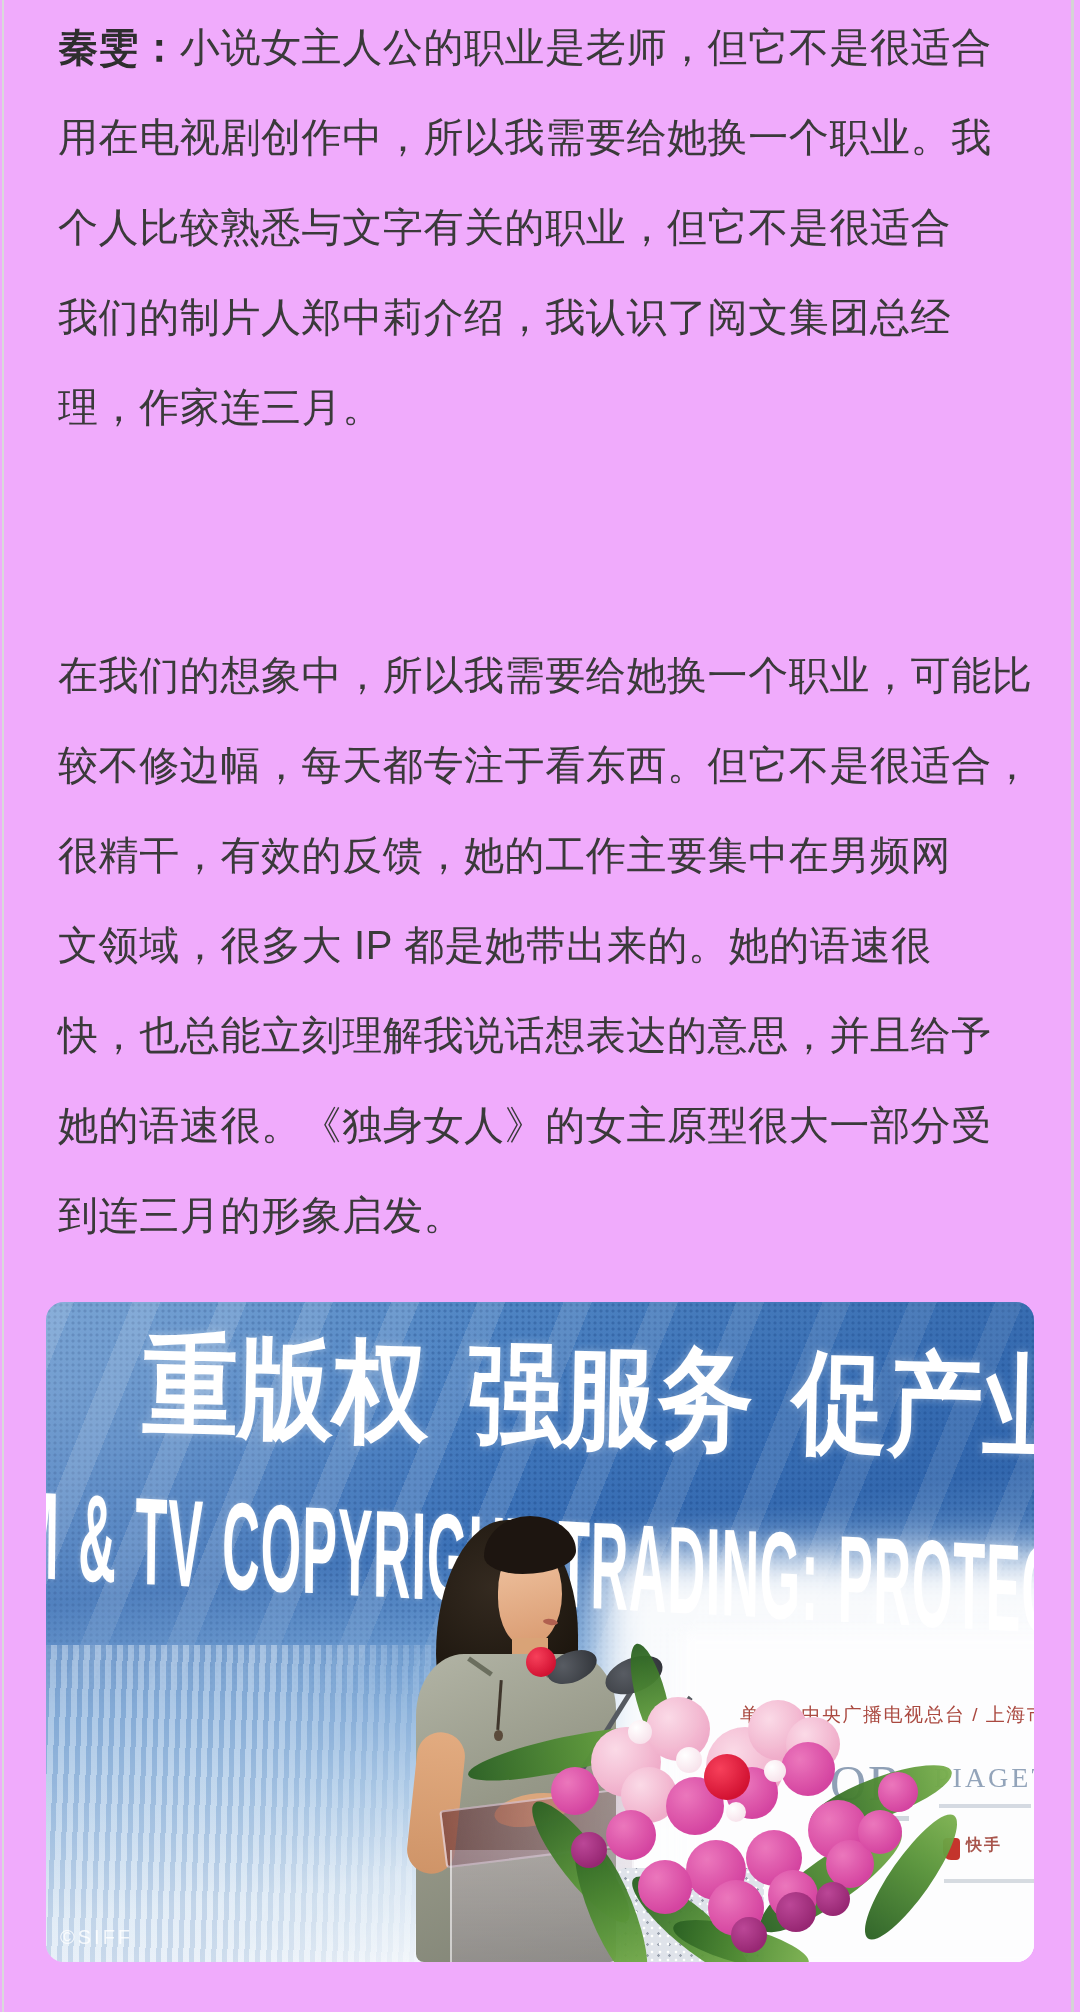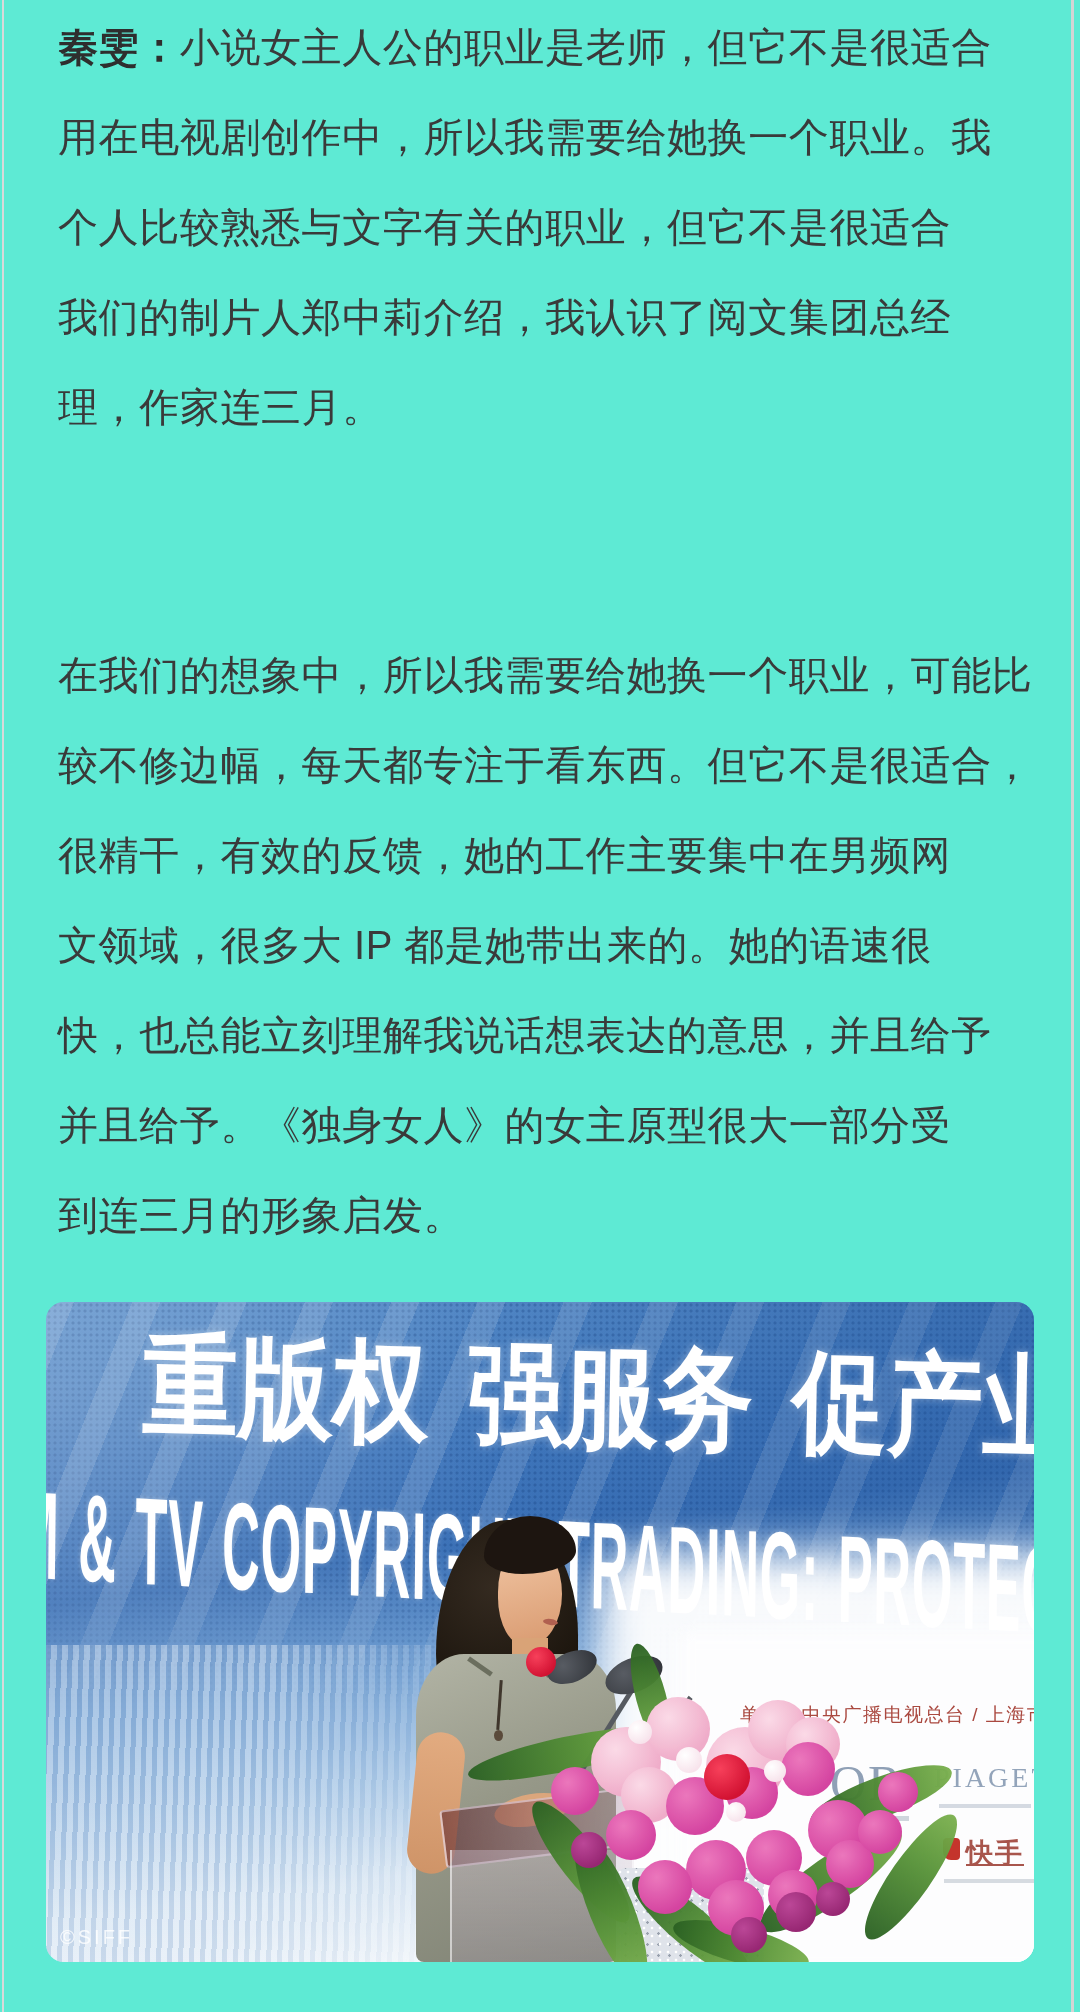--- a/index.html
+++ b/index.html
@@ -1,17 +1,17 @@
 <!DOCTYPE html>
 <html><head>
 <meta charset="utf-8">
 <style>
   html,body{margin:0;padding:0;background:#ffffff;}
   .screen{
-    position:relative;width:1080px;height:2012px;background:#5eead4;overflow:hidden;
+    position:relative;width:1080px;height:2012px;background:#f0abfc;overflow:hidden;
     font-family:"Liberation Sans","DejaVu Sans",sans-serif;
   }
   .edge-line{position:absolute;top:0;bottom:0;background:#d9d9d9;}
   .edge-line.left{left:2px;width:2px;}
   .edge-line.right{left:1071px;width:3px;background:#d4d4d4;}
 
   
   .para{position:absolute;left:58px;width:980px;}
   .para.p1{top:2px;}
   .para.p2{top:630px;}
@@ -82,21 +82,21 @@
     left:784px;top:452px;font-family:"Liberation Serif","DejaVu Serif",serif;
     font-size:50px;color:#8fa0b6;letter-spacing:2px;
   }
   .logo-or-caption{left:775px;top:514px;width:88px;height:5px;background:#bfc8d2;opacity:0.75;}
   .logo-piaget{
     left:888px;top:460px;font-family:"Liberation Serif","DejaVu Serif",serif;
     font-size:28px;color:#93a4ba;letter-spacing:3px;
   }
   .logo-piaget-caption{left:893px;top:502px;width:92px;height:4px;background:#c3cbd5;opacity:0.7;}
   .ks-icon{left:897px;top:536px;width:17px;height:22px;background:#c4342c;border-radius:4px 4px 4px 8px;}
-  .logo-ks{left:920px;top:533px;font-size:27px;font-weight:bold;color:#a8554c;letter-spacing:2px;text-decoration:underline;}
+  .logo-ks{left:920px;top:533px;font-size:16px;font-weight:bold;color:#a8554c;letter-spacing:2px;}
   .logo-ks-caption{left:898px;top:577px;width:105px;height:4px;background:#c5ccd4;opacity:0.7;}
 
   
   .hair{left:390px;top:218px;width:142px;height:240px;
     background:radial-gradient(circle at 40% 28%,#342a20 0%,#161009 70%);
     border-radius:52% 48% 42% 58%/58% 50% 42% 46%;}
   .hair2{left:398px;top:396px;width:78px;height:122px;background:#18110c;
     border-radius:40% 60% 50% 50%/40% 40% 55% 55%;}
   .face{left:452px;top:240px;width:64px;height:104px;
     background:linear-gradient(165deg,#f2c7a5,#d8996f);
@@ -159,21 +159,21 @@
     <div class="t-line">我们的制片人郑中莉介绍，我认识了阅文集团总经</div>
     <div class="t-line">理，作家连三月。</div>
   </div>
 
   <div class="para p2">
     <div class="t-line">在我们的想象中，所以我需要给她换一个职业，可能比</div>
     <div class="t-line">较不修边幅，每天都专注于看东西。但它不是很适合，</div>
     <div class="t-line">很精干，有效的反馈，她的工作主要集中在男频网</div>
     <div class="t-line">文领域，很多大 IP 都是她带出来的。她的语速很</div>
     <div class="t-line">快，也总能立刻理解我说话想表达的意思，并且给予</div>
-    <div class="t-line">并且给予。《独身女人》的女主原型很大一部分受</div>
+    <div class="t-line">她的语速很。《独身女人》的女主原型很大一部分受</div>
     <div class="t-line">到连三月的形象启发。</div>
   </div>
 
   <div class="photo">
     <div class="led-dots"></div>
     <div class="led-streaks"></div>
     <div class="led-corner"></div>
     <div class="white-screen"></div>
     <div class="white-screen2"></div>
     <div class="led-lower"></div>

